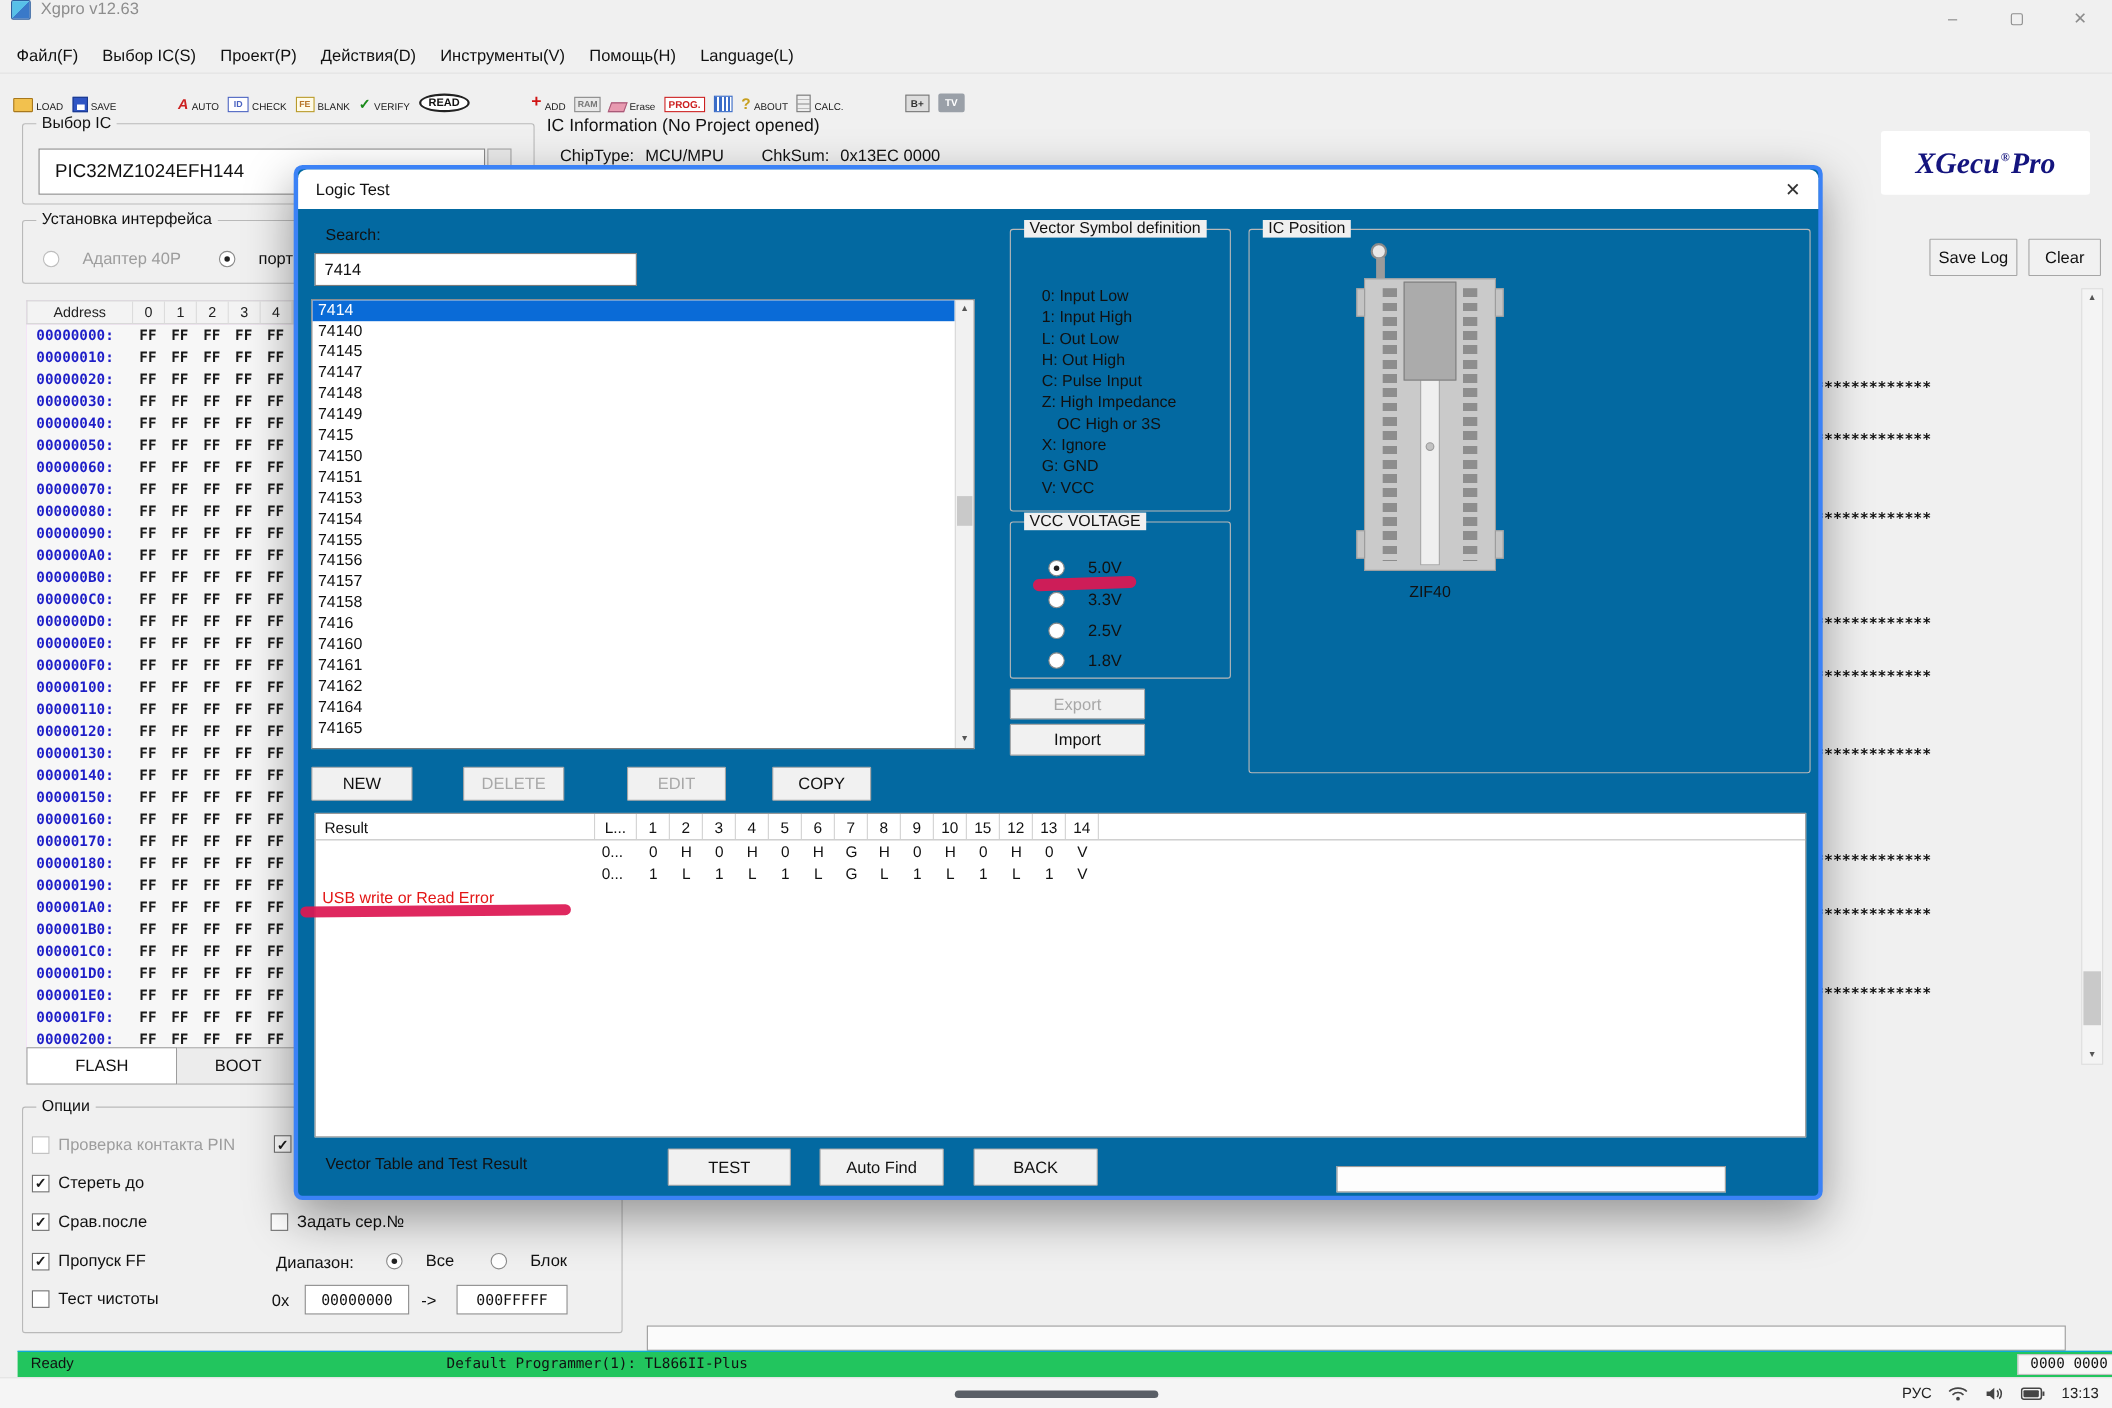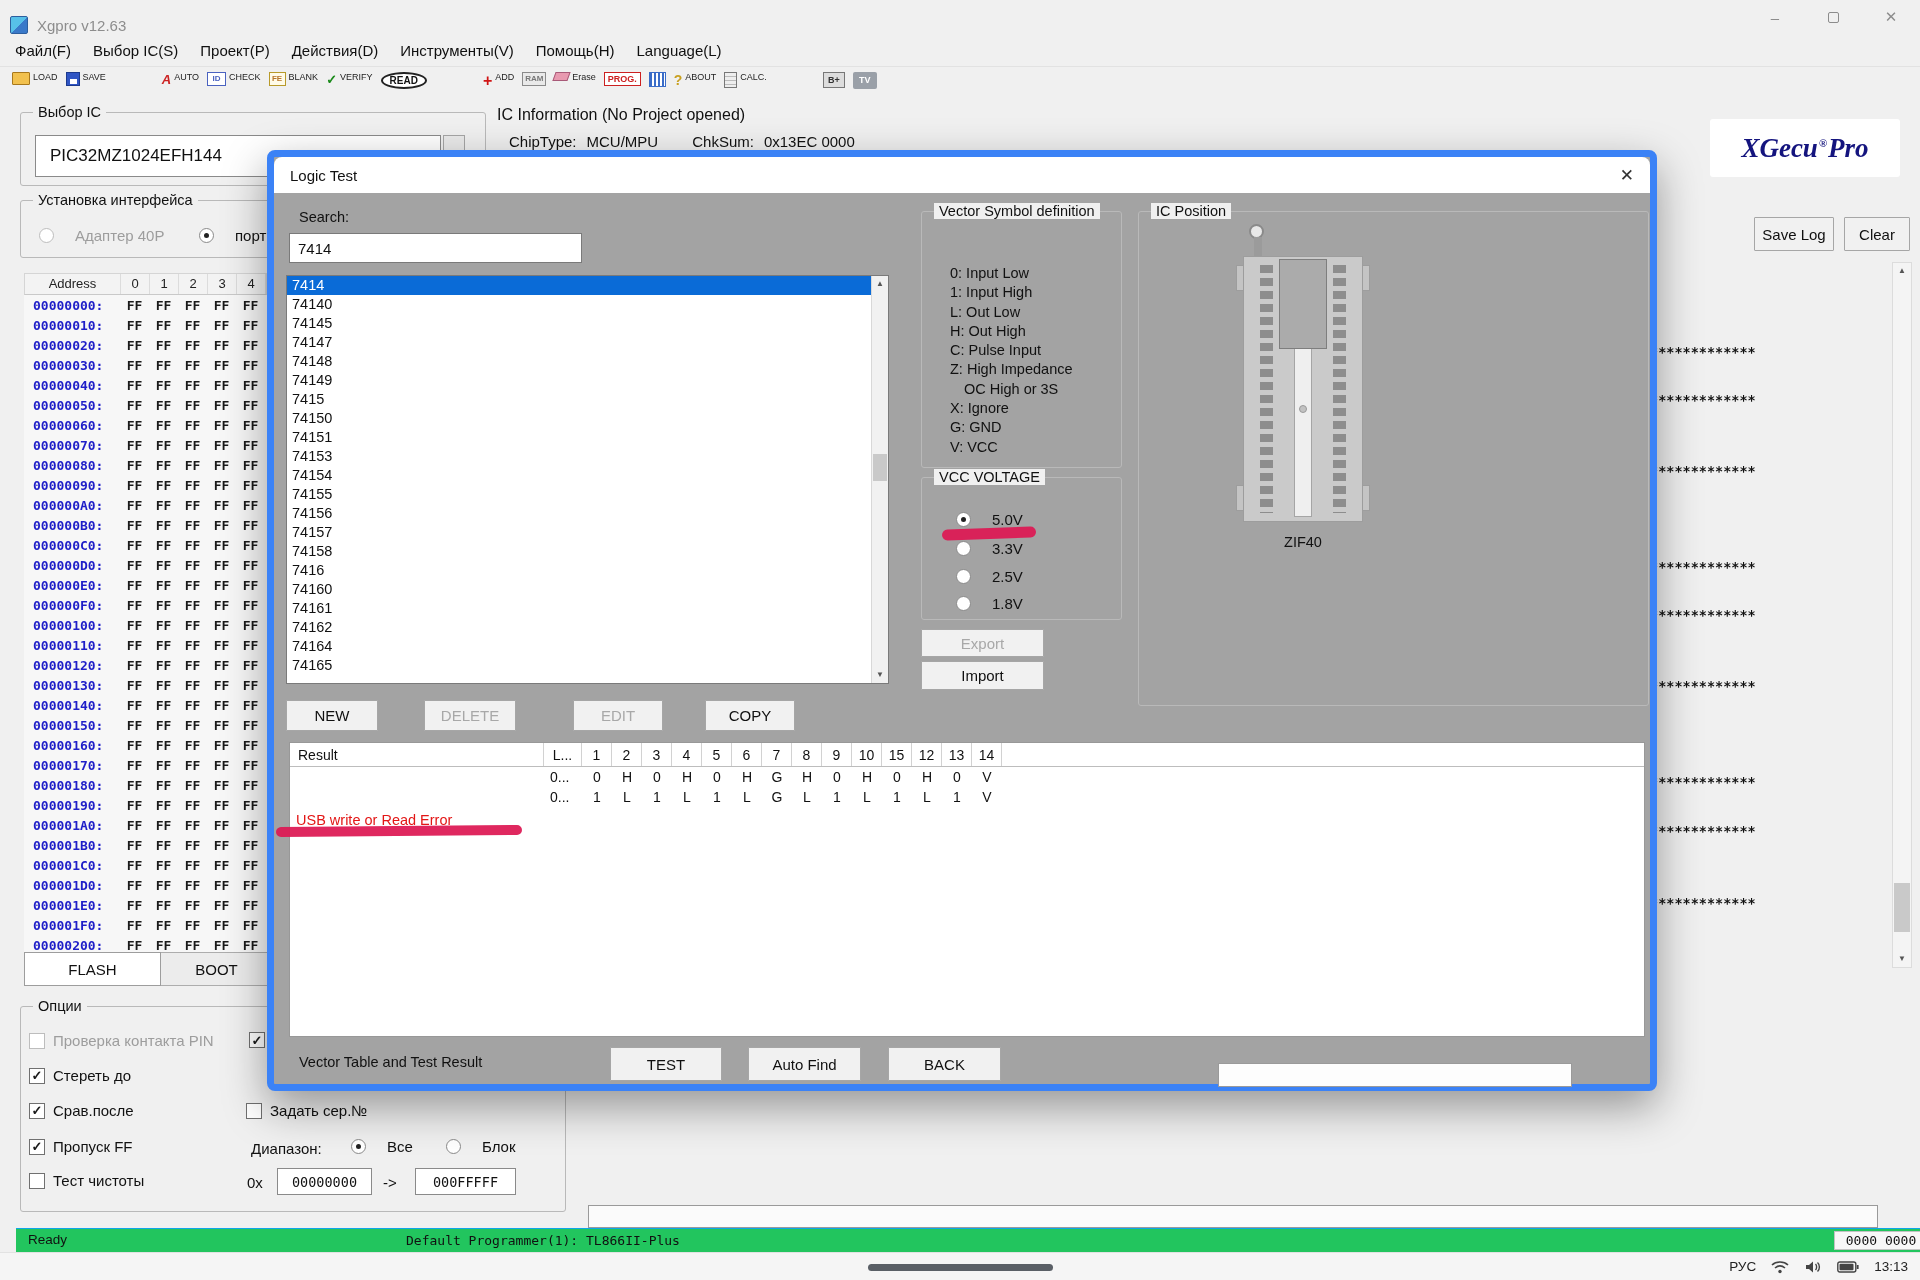--- a/index.html
+++ b/index.html
@@ -1,32 +1,32 @@
 <!DOCTYPE html>
 <html style="--selection: #0a6bd7; --error-red: #e31616; --marker: #dd1853; --address-blue: #1e1ec8;"><head>
 <meta charset="utf-8">
 <style>
   *{margin:0;padding:0;box-sizing:border-box}
   html,body{width:1920px;height:1280px;overflow:hidden}
   body{font-family:"Liberation Sans",sans-serif;font-size:14px;color:#111;background:#fff}
   .screen{position:relative;width:1920px;height:1280px;background:#f0f0f0;overflow:hidden}
 
   
-  .titlebar{position:absolute;left:0;top:0;width:100%;height:34px;display:flex;align-items:flex-end;background:#f0f0f0}
+  .titlebar{position:absolute;left:0;top:0;width:100%;height:34px;display:flex;align-items:flex-start;background:#f0f0f0}
   .app-icon{width:18px;height:18px;margin:0 9px 0 10px;border-radius:2px;background:linear-gradient(135deg,#57c0e8 0 50%,#3a79c9 50% 100%);border:1px solid #2d5e9e}
   .title-text{color:#8d8d8d;font-size:15px}
   .win-controls{margin-left:auto;display:flex;height:100%}
   .win-btn{width:58px;height:100%;display:flex;align-items:center;justify-content:center;color:#8c8c8c;font-size:15px}
   .max-box{width:11px;height:11px;border:1.4px solid #8c8c8c;border-radius:2px;display:inline-block}
 
   
   .menubar{position:absolute;left:0;top:34px;width:100%;height:32px;display:flex;align-items:center;padding-left:4px;background:#f0f0f0}
   .menu-item{padding:4px 11px;font-size:15px;color:#101010}
   .toolbar{position:absolute;left:0;top:66px;width:100%;height:40px;border-top:1px solid #e2e2e2;display:flex;align-items:center;padding-left:12px;background:#f0f0f0}
-  .tb-item{display:inline-flex;align-items:flex-start;gap:3px;margin-right:8px;height:30px}
+  .tb-item{display:inline-flex;align-items:flex-end;gap:3px;margin-right:8px;height:30px}
   .tb-item.sep{margin-left:48px}
   .tb-cap{font-size:9px;color:#222}
   .tb-ic{display:inline-flex;align-items:center;justify-content:center;font-weight:bold}
   .folder-open-icon{width:18px;height:13px;background:#f2c14e;border:1px solid #a8781c;border-radius:1px}
   .floppy-save-icon{width:14px;height:14px;background:#2f55c4;border:1px solid #1c3a8e;position:relative}
   .floppy-save-icon::after{content:"";position:absolute;left:3px;bottom:1px;width:7px;height:5px;background:#fff}
   .auto-pen-icon{color:#cc2222;font-size:13px;font-style:italic}
   .ic-check-icon{width:19px;height:14px;border:1px solid #4a62c0;color:#4a62c0;font-size:8px;background:#fff}
   .blank-check-icon{width:17px;height:14px;border:1px solid #b89a2a;color:#b8762a;font-size:8px;background:#fffbe8}
   .verify-check-icon{color:#1a8a1a;font-size:13px}
@@ -105,21 +105,21 @@
   
   .statusbar{position:absolute;left:16px;top:1228px;width:100%;height:24px;background:#22c55e;border-top:1px solid #0ea5e9;font-size:13.5px}
   .sb-ready{position:absolute;left:12px;top:3px}
   .sb-prog{position:absolute;left:390px;top:4px;font:13px "DejaVu Sans Mono",monospace}
   .sb-count{position:absolute;left:1818px;top:2px;width:94px;height:19px;border:1px solid #c2c2c2;text-align:center;font:13px "DejaVu Sans Mono",monospace;line-height:18px;background:#f7f7f7}
   .taskbar{position:absolute;left:0;top:1252px;width:100%;height:28px;background:#f5f5f5;border-top:1px solid #e2e2e2}
   .tk-pill{position:absolute;left:868px;top:11px;width:185px;height:7px;background:#5a5f66;border-radius:4px}
   .tk-right{position:absolute;right:12px;top:0;height:100%;display:flex;align-items:center;gap:15px;font-size:13.5px;color:#222}
 
   
-  .dialog{position:absolute;left:267px;top:150px;width:1390px;height:941px;background:#a3a3a3;border:7px solid #3b82f6;border-radius:8px;box-shadow:0 16px 44px rgba(0,0,0,.38);z-index:10}
+  .dialog{position:absolute;left:267px;top:150px;width:1390px;height:941px;background:#0369a1;border:4px solid #3b82f6;border-radius:8px;box-shadow:0 16px 44px rgba(0,0,0,.38);z-index:10}
   .dlg-title{height:36px;background:#fff;border-radius:8px 8px 0 0;display:flex;align-items:center;padding:0 16px;font-size:15px}
   .dlg-close{margin-left:auto;font-size:17px;color:#333}
   .srch-label{position:absolute;left:25px;top:52px;font-size:14.5px}
   .srch-input{position:absolute;left:15px;top:76px;width:293px;height:30px;background:#fff;border:1px solid #7a7a7a;display:flex;align-items:center;padding-left:8px;font-size:15px}
   .listbox{position:absolute;left:12px;top:118px;width:603px;height:409px;background:#fff;border:1px solid #7a7a7a;overflow:hidden}
   .list-items{position:absolute;left:0;top:0;right:17px;bottom:0;overflow:hidden}
   .list-item{height:19px;line-height:19px;padding-left:5px;font-size:14.5px}
   .list-item.selected{background:var(--selection,#0a6bd7);color:#fff}
   .list-scroll{position:absolute;top:0;right:0;bottom:0;width:17px;background:#f1f1f1;border-left:1px solid #d8d8d8}
   .list-scroll .arr{position:absolute;left:0;right:0;text-align:center;font-size:8px;color:#555;height:16px;line-height:16px}

